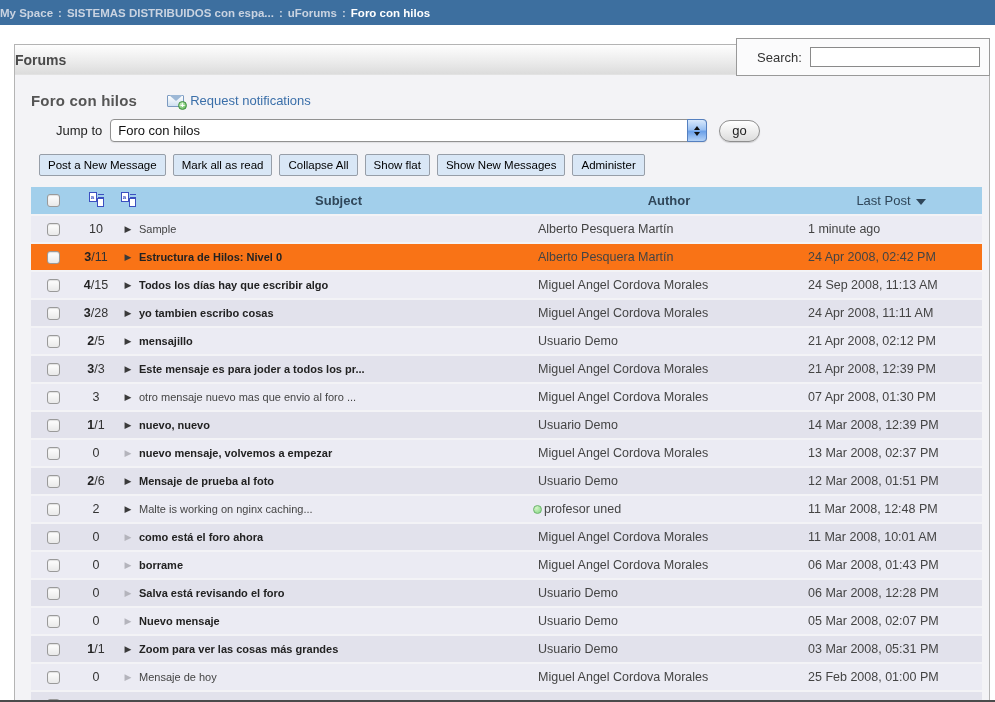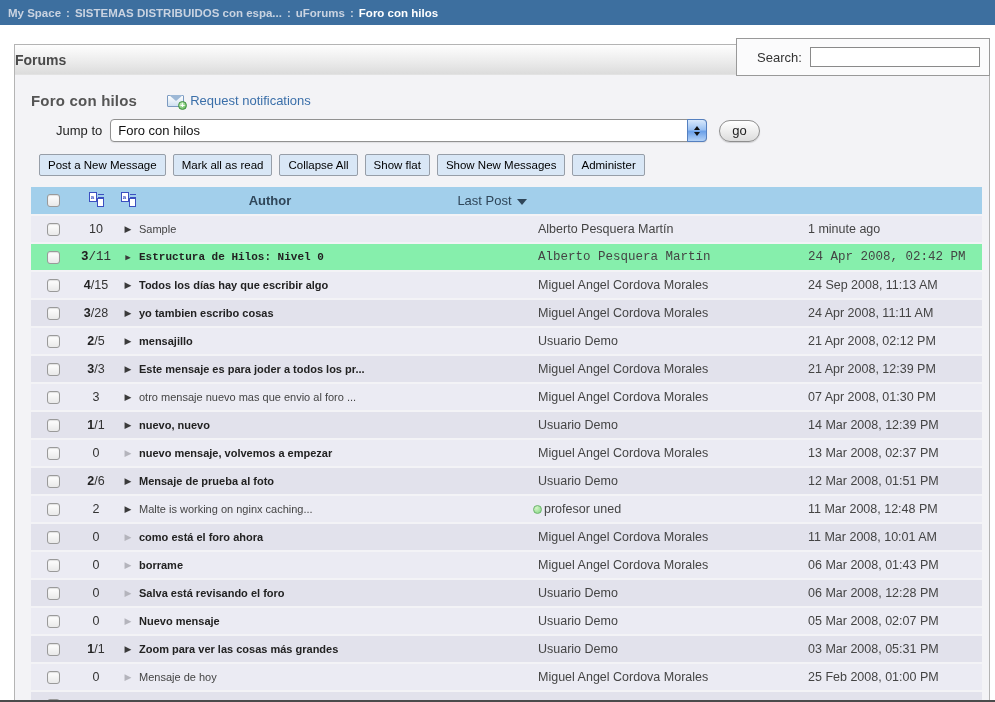--- a/index.html
+++ b/index.html
@@ -1,21 +1,21 @@
 <!DOCTYPE html>
 <html><head>
 <meta charset="utf-8">
 <style>
   * { margin:0; padding:0; box-sizing:border-box; }
   html,body { width:995px; height:702px; overflow:hidden; background:#ffffff;
     font-family:"Liberation Sans","DejaVu Sans",sans-serif; }
 
   
   .crumb-bar { height:25px; background:#3d6f9f; display:flex; align-items:center;
-    padding-left:8px; font-size:11.5px; font-weight:bold; color:#c9d3e1; }
+    padding-left:0; font-size:11.5px; font-weight:bold; color:#c9d3e1; }
   .crumb-bar .sep { margin:0 5px; color:#c9d3e1; }
   .crumb-bar .crumb { color:#c9d3e1; cursor:pointer; }
   .crumb-bar .crumb.current { color:#ffffff; }
 
   
   .portlet { position:absolute; left:14px; top:44px; width:976px; height:658px;
     border:1px solid #b4b4b4; background:#f3f3f6; overflow:visible; }
 
   .portlet-header { position:relative; height:30px;
     background:linear-gradient(180deg,#fefefe 0%,#ececec 55%,#dcdcdc 100%);
@@ -81,21 +81,21 @@
   .c-date { width:182px; font-size:12.5px; color:#444; padding-left:8px; }
   .t-head .c-subject { text-align:center; padding-right:0; color:#2f4659; font-size:13px; }
   .t-head .c-author { justify-content:center; color:#2f4659; font-size:13px; font-weight:bold; }
   .t-head .c-date { text-align:center; color:#2f4659; font-size:13px; font-weight:normal; padding-left:0; }
   .sort-arrow { display:inline-block; margin-left:5px; width:0; height:0;
     border-left:5px solid transparent; border-right:5px solid transparent; border-top:6px solid #2f4659;
     vertical-align:middle; }
 
   .t-row.odd  { background:#ebebf3; }
   .t-row.even { background:#e2e2ec; }
-  .t-row.highlighted { background:#86efac;font-family:Liberation Mono, monospace; }
+  .t-row.highlighted { background:#f97316; }
 
   .checkbox { width:13px; height:13px; border:1px solid #9a9a9a; border-radius:3px;
     background:linear-gradient(180deg,#ffffff,#e9e9e9); box-shadow:inset 0 1px 1px rgba(0,0,0,.12);
     cursor:pointer; }
 
   .count-new { font-weight:bold; color:#222; }
 
   .online-dot { display:none; width:9px; height:9px; border-radius:50%; margin-right:2px; margin-left:-5px;
     background:radial-gradient(circle at 35% 30%,#d6f5c8,#7ed47e); border:1px solid #6cb36c; }
   .online-dot.visible { display:inline-block; }
@@ -171,20 +171,21 @@
       <div class="t-row t-head">
         <span class="c-check">
             <span class="checkbox"></span>
           </span>
         <span class="c-count">
           <span class="hdr-icon"><span class="pg1">a</span><span class="ln ln1"></span><span class="ln ln2"></span><span class="pg2"></span></span>
         </span>
         <span class="c-arrow">
           <span class="hdr-icon"><span class="pg1">a</span><span class="ln ln1"></span><span class="ln ln2"></span><span class="pg2"></span></span>
         </span>
+        <span class="c-subject">Subject</span>
         <span class="c-author">Author</span>
         <span class="c-date"><span>Last Post</span><span class="sort-arrow"></span></span>
       </div>
       <div id="table-body">
           <div class="t-row odd">
     <span class="c-check">
               <span class="checkbox"></span>
             </span>
     <span class="c-count"><span class="count-new"></span><span class="count-sep"></span><span class="count-total">10</span></span>
     <span class="c-arrow">▶</span>

